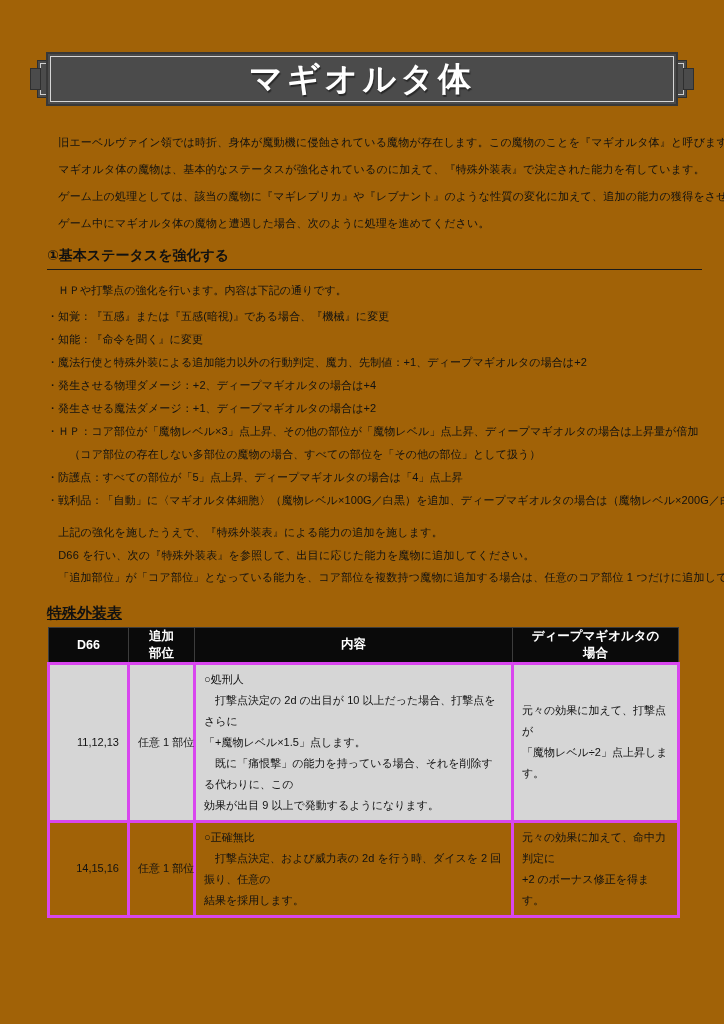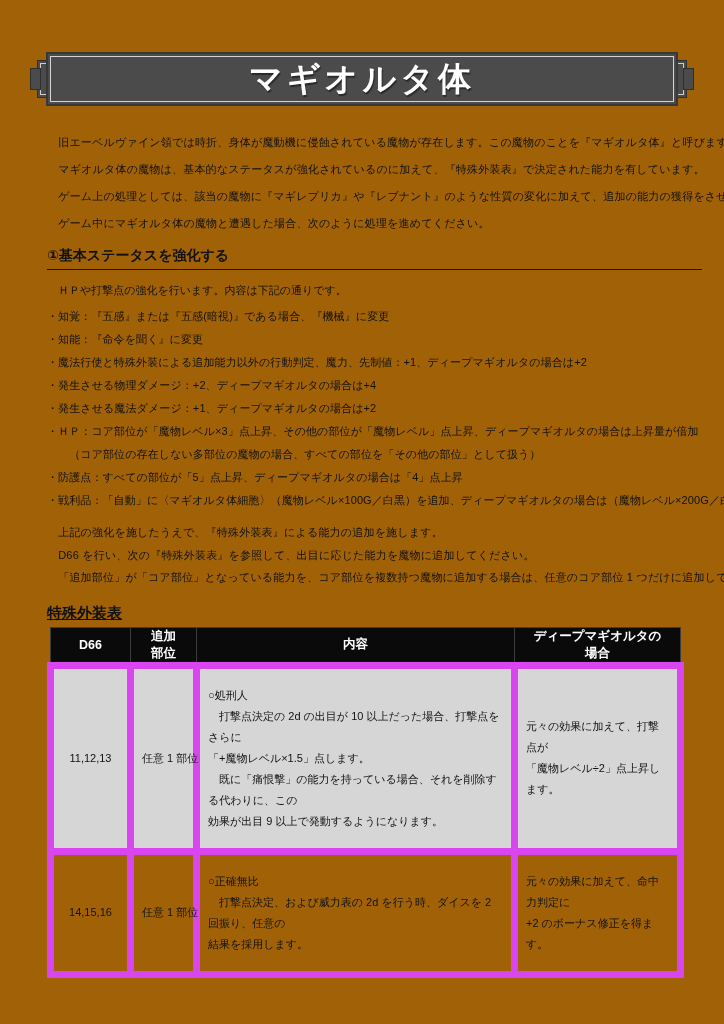--- a/index.html
+++ b/index.html
@@ -74,27 +74,27 @@
   }
   table.gear th {
     background:#0a0a0a; color:#ffffff;
     font-size:12.5px; font-weight:bold;
     height:33px; text-align:center;
     border:1px solid #3c3c3c;
     border-bottom:2px solid #ffffff;
     padding:0 14px;
   }
   table.gear td {
-    border:7px solid #d946ef;
-    padding:16px 8px;
+    border:3px solid #d946ef;
+    padding:4px 8px;
     line-height:21px;
     vertical-align:middle;
     white-space:pre-line;
   }
-  table.gear td.center { text-align:center; white-space:pre; }
+  table.gear td.center { text-align:right; white-space:pre; }
   table.gear tr.stripe td { background:#d6d6d6; }
 
   
   .page-number {
     position:absolute; left:0; right:0; bottom:22px;
     text-align:center;
     font-size:15px; font-weight:bold; letter-spacing:1px;
   }
 </style>
 </head>

